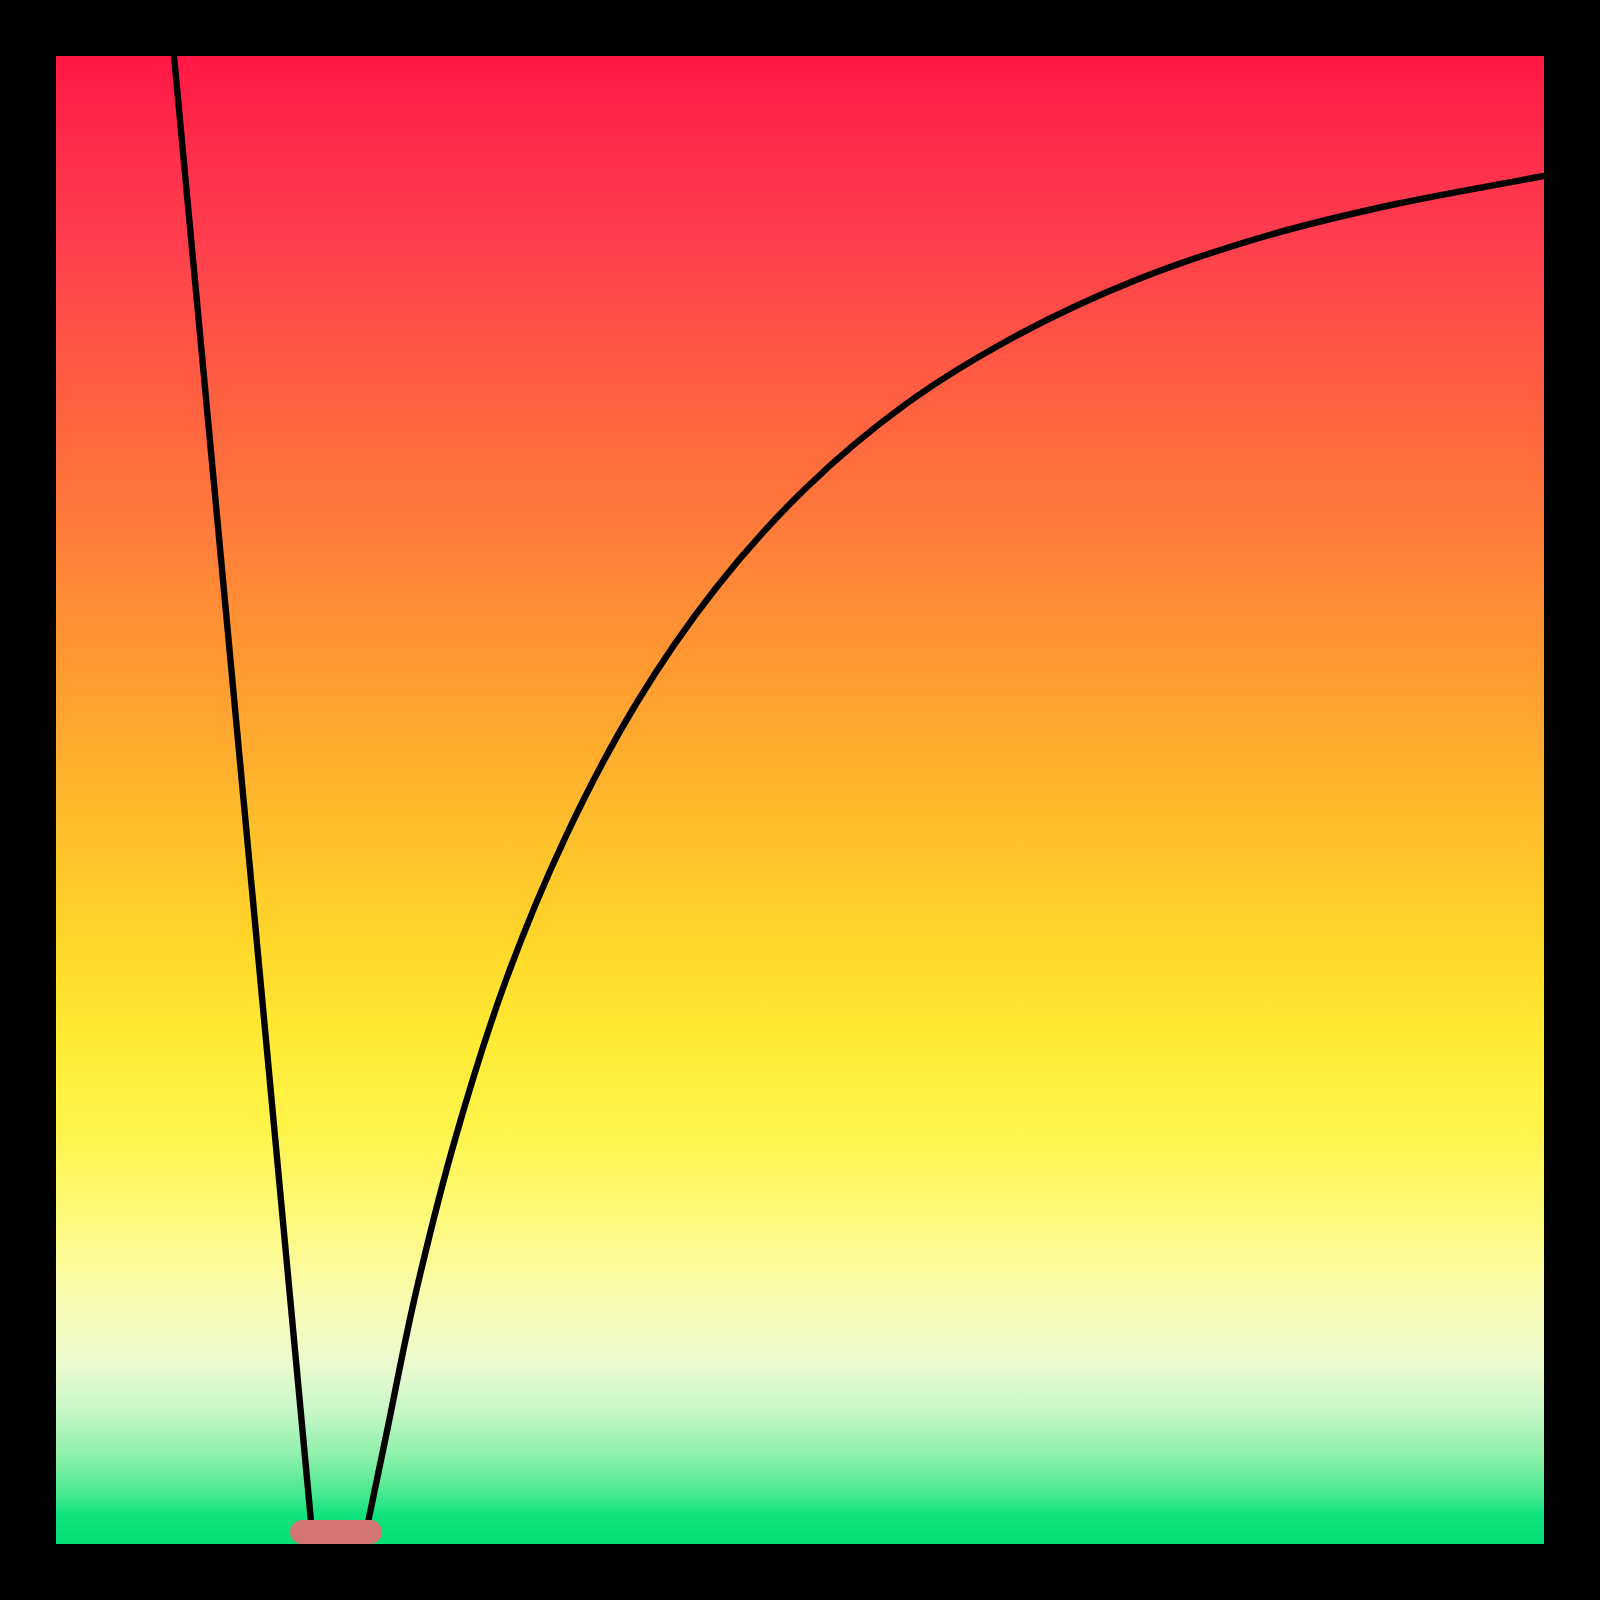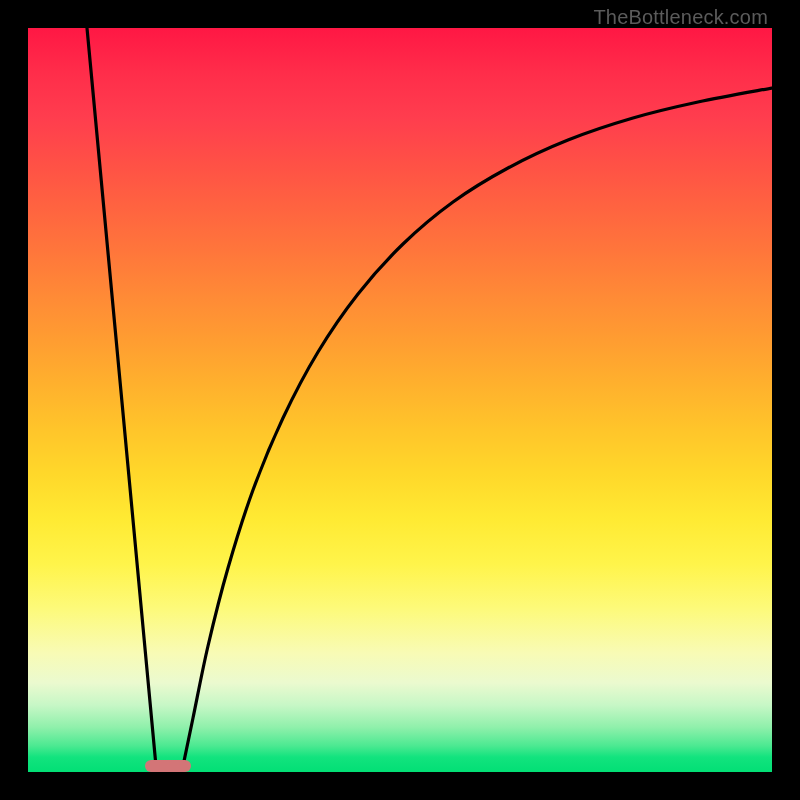--- a/index.html
+++ b/index.html
@@ -81,14 +81,13 @@
 
   <div class="plot-area">
     <div class="gradient"></div>
     <svg class="curves" viewBox="0 0 744 744" preserveAspectRatio="none">
       <path id="left-line" fill="none" stroke="#000" stroke-width="3.2" stroke-linecap="round" d="M 59 0 L 128 738"></path>
       <path id="right-curve" fill="none" stroke="#000" stroke-width="3.2" stroke-linecap="round" d="M 155 738 C 156.66666666666666 730 160.83333333333334 710 165 690 C 169.16666666666666 670 174.16666666666666 643 180 618 C 185.83333333333334 593 192.5 566 200 540 C 207.5 514 215.83333333333334 487 225 462 C 234.16666666666666 437 244.16666666666666 413 255 390 C 265.8333333333333 367 277.5 344.6666666666667 290 324 C 302.5 303.3333333333333 315.8333333333333 284 330 266 C 344.1666666666667 248 359.1666666666667 231.33333333333334 375 216 C 390.8333333333333 200.66666666666666 407.5 186.66666666666666 425 174 C 442.5 161.33333333333334 460.8333333333333 150.33333333333334 480 140 C 499.1666666666667 129.66666666666666 519.1666666666666 120.33333333333333 540 112 C 560.8333333333334 103.66666666666667 583.3333333333334 96.33333333333333 605 90 C 626.6666666666666 83.66666666666667 646.8333333333334 79 670 74 C 693.1666666666666 69 731.6666666666666 62.333333333333336 744 60 "></path>
     </svg>
     <div id="marker" class="marker" style="left: 117px; top: 732px; width: 46px; height: 12px; background: rgb(211, 117, 119);"></div>
   </div>
 
-  <div class="watermark">TheBottleneck.com</div>
 </div>
 
 </body></html>

